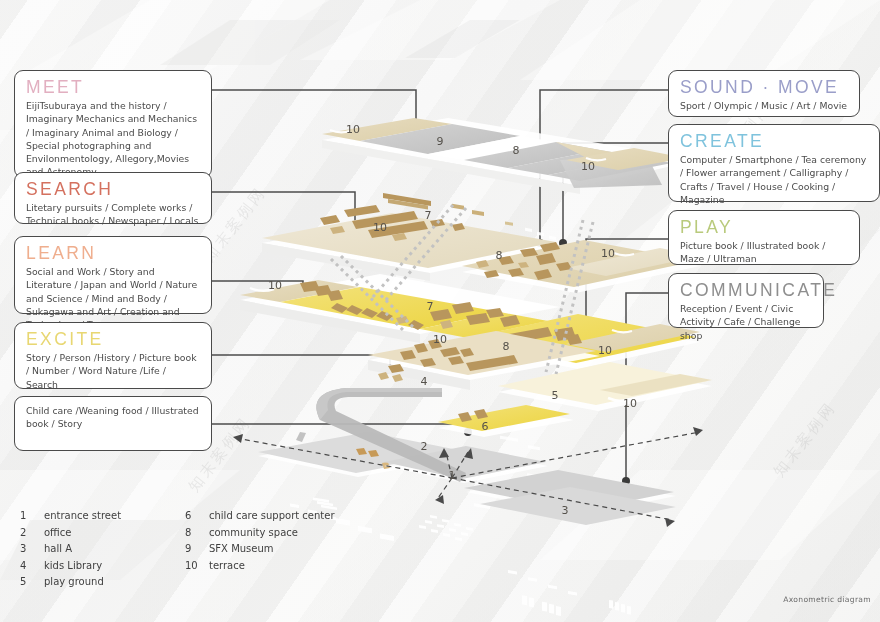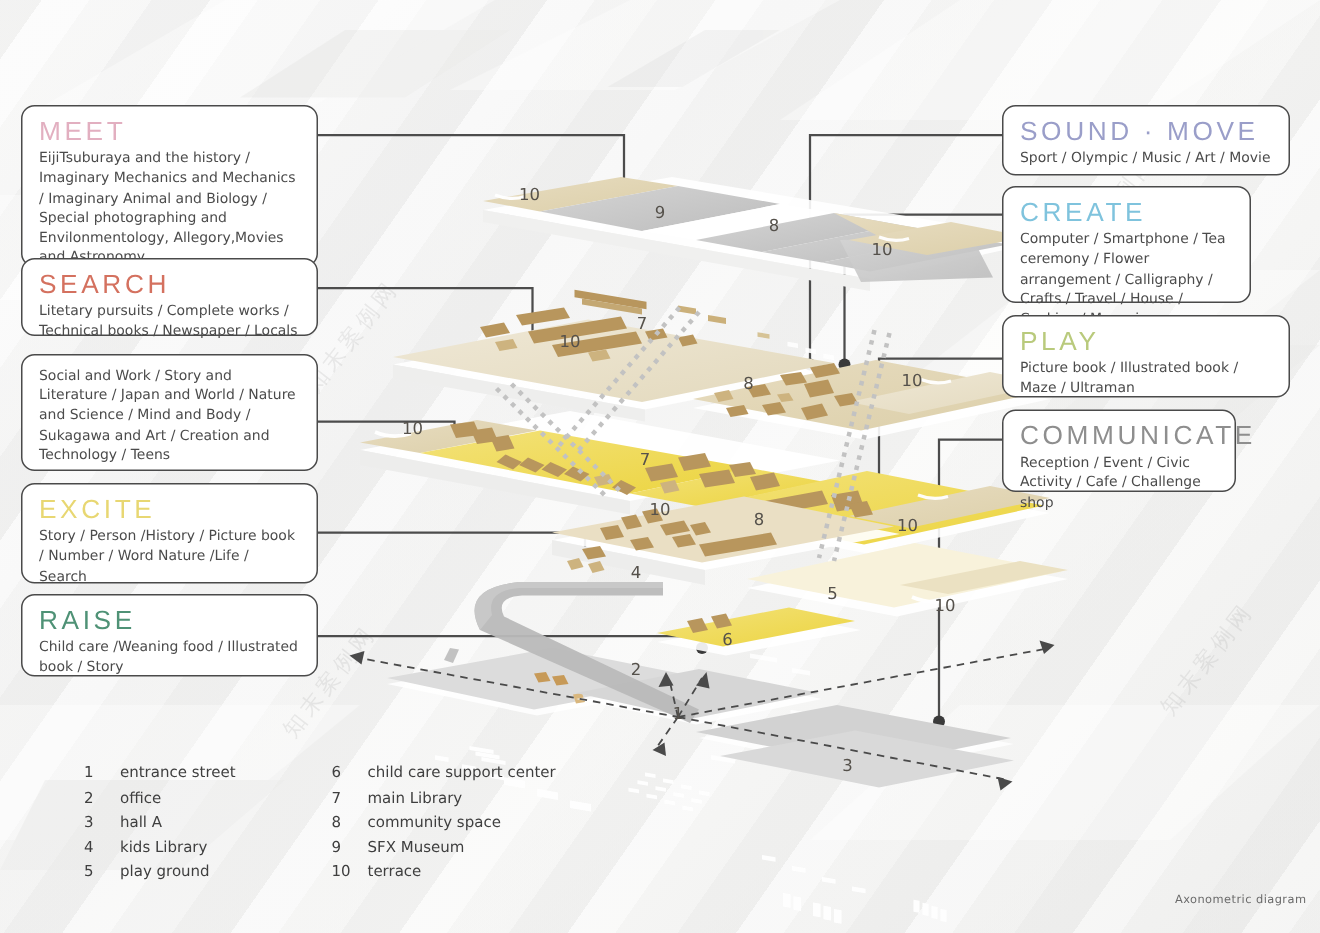--- a/index.html
+++ b/index.html
@@ -33,21 +33,21 @@
        border-radius:9px;box-sizing:border-box;padding:7px 11px 8px 11px;}
   .box h3{margin:0 0 2px 0;font-weight:400;font-size:17.5px;
      letter-spacing:2.4px;line-height:1.1;}
   .box p{margin:0;font-size:9.3px;line-height:1.42;color:#4b4b4b;
      font-family:"DejaVu Sans",sans-serif;}
 
   
   #legend{position:absolute;left:20px;top:508px;width:370px;
      font-size:10px;color:#3f3f3f;font-family:"DejaVu Sans",sans-serif;}
   .lg-col{position:absolute;top:0;}
-  .lg-row{height:16.5px;line-height:16.5px;white-space:nowrap;margin-left:36px;}
+  .lg-row{height:16.5px;line-height:16.5px;white-space:nowrap;}
   .lg-num{display:inline-block;width:24px;text-align:left;}
   .cap{position:absolute;right:9px;bottom:18px;font-size:7.6px;color:#6b6b6b;
      font-family:"DejaVu Sans",sans-serif;letter-spacing:.3px;}
 
   
   svg.layer{position:absolute;left:0;top:0;width:880px;height:622px;
      overflow:visible;}
   .conn{fill:none;stroke:#4c4c4c;stroke-width:1.5;}
   .dot{fill:#3a3a3a;}
   .axis{fill:none;stroke:#4a4a4a;stroke-width:1.2;stroke-dasharray:5 4;}
@@ -430,39 +430,39 @@
     <h3 style="color: rgb(226, 175, 192);">MEET</h3>
     <p>EijiTsuburaya and the history / Imaginary Mechanics and Mechanics / Imaginary Animal and Biology / Special photographing and Envilonmentology, Allegory,Movies and Astronomy</p>
   </div>
 
   <div class="box" id="box-search" style="left:14px;top:172px;width:198px;height:52px;">
     <h3 style="color: rgb(212, 113, 95);">SEARCH</h3>
     <p>Litetary pursuits / Complete works / Technical books / Newspaper / Locals</p>
   </div>
 
   <div class="box" id="box-learn" style="left:14px;top:236px;width:198px;height:78px;">
+    <h3 style="color: rgb(239, 174, 142);">LEARN</h3>
     <p>Social and Work / Story and Literature / Japan and World / Nature and Science / Mind and Body / Sukagawa and Art / Creation and Technology / Teens</p>
   </div>
 
   <div class="box" id="box-excite" style="left:14px;top:322px;width:198px;height:67px;">
     <h3 style="color: rgb(232, 215, 114);">EXCITE</h3>
     <p>Story / Person /History / Picture book / Number / Word Nature /Life / Search</p>
   </div>
 
   <div class="box" id="box-raise" style="left:14px;top:396px;width:198px;height:55px;">
-    <h3 style="color: rgb(79, 146, 118);">RAISE</h3>
     <p>Child care /Weaning food / Illustrated book / Story</p>
   </div>
 
   <div class="box" id="box-sound" style="left:668px;top:70px;width:192px;height:47px;">
     <h3 style="color: rgb(154, 158, 201);">SOUND · MOVE</h3>
     <p>Sport / Olympic / Music / Art / Movie</p>
   </div>
 
-  <div class="box" id="box-create" style="left:668px;top:124px;width:166px;height:78px;">
+  <div class="box" id="box-create" style="left:668px;top:124px;width:212px;height:78px;">
     <h3 style="color: rgb(127, 195, 221);">CREATE</h3>
     <p>Computer / Smartphone / Tea ceremony / Flower arrangement / Calligraphy / Crafts / Travel / House / Cooking / Magazine</p>
   </div>
 
   <div class="box" id="box-play" style="left:668px;top:210px;width:192px;height:55px;">
     <h3 style="color: rgb(185, 202, 124);">PLAY</h3>
     <p>Picture book / Illustrated book / Maze / Ultraman</p>
   </div>
 
   <div class="box" id="box-comm" style="left:668px;top:273px;width:156px;height:55px;">
@@ -473,21 +473,20 @@
   <div id="legend">
     <div class="lg-col" id="legend-col-1" style="left:0;">
         <div class="lg-row"><span class="lg-num">1</span><span>entrance street</span></div>
         <div class="lg-row"><span class="lg-num">2</span><span>office</span></div>
         <div class="lg-row"><span class="lg-num">3</span><span>hall A</span></div>
         <div class="lg-row"><span class="lg-num">4</span><span>kids Library</span></div>
         <div class="lg-row"><span class="lg-num">5</span><span>play ground</span></div>
       </div>
     <div class="lg-col" id="legend-col-2" style="left:165px;">
         <div class="lg-row"><span class="lg-num">6</span><span>child care support center</span></div>
-        <div class="lg-row"><span class="lg-num">7</span><span>main Library</span></div>
         <div class="lg-row"><span class="lg-num">8</span><span>community space</span></div>
         <div class="lg-row"><span class="lg-num">9</span><span>SFX Museum</span></div>
         <div class="lg-row"><span class="lg-num">10</span><span>terrace</span></div>
       </div>
   </div>
 
   <div class="cap">Axonometric diagram</div>
 </div>
 
 </body></html>

